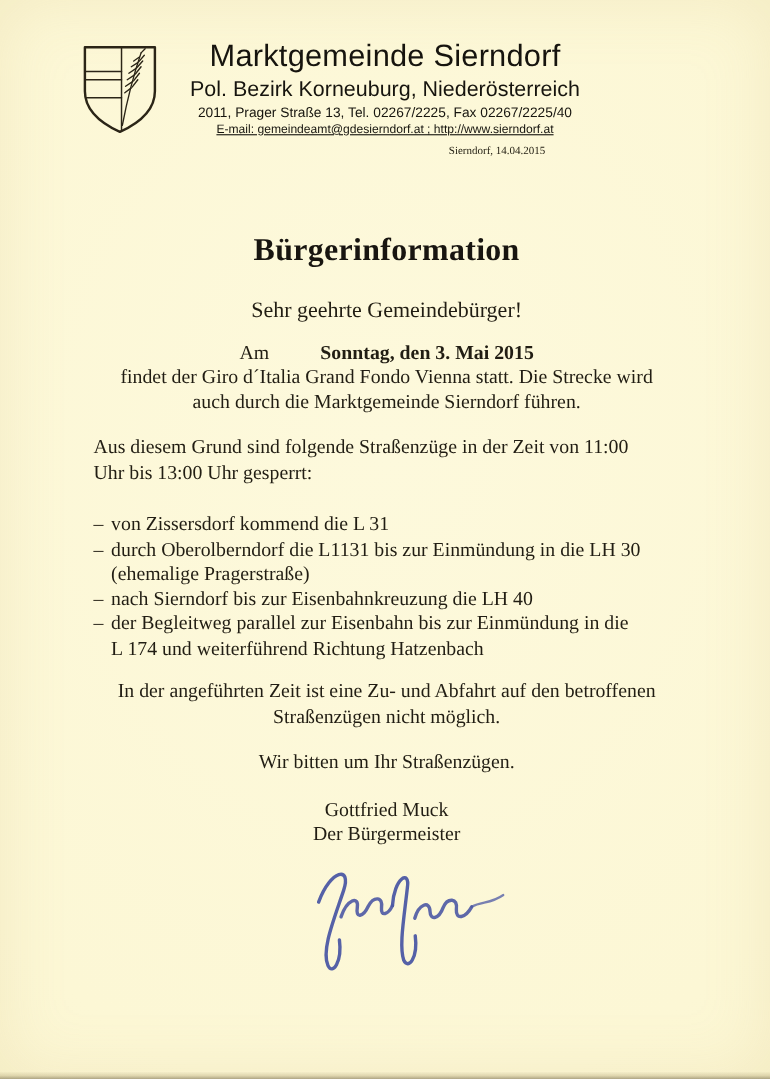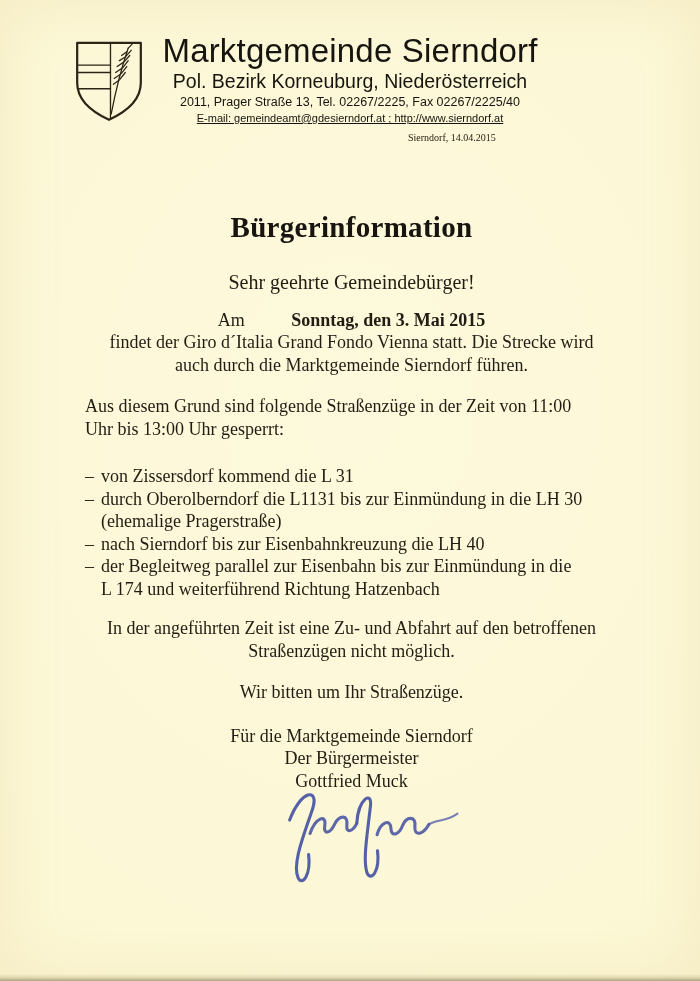--- a/index.html
+++ b/index.html
@@ -23,21 +23,21 @@
     position: absolute; left: 72px; top: 2px;
     width: 74px; height: 90px;
   }
   .head-text {
     position: absolute; left: 140px; top: 0; width: 420px;
     text-align: center;
     font-family: "Liberation Sans", sans-serif;
     color: #16140e;
   }
   .head-title {
-    font-size: 33px; line-height: 33px; letter-spacing: 0.2px;
+    font-size: 28px; line-height: 33px; letter-spacing: 0.2px;
     white-space: nowrap;
   }
   .head-subtitle {
     font-size: 19.5px; line-height: 24px; margin-top: 2px;
     white-space: nowrap;
   }
   .head-address {
     font-size: 12.5px; line-height: 15px; margin-top: 2px;
     white-space: nowrap;
   }
@@ -160,26 +160,25 @@
       <div class="closure-item">
         <span class="closure-dash">–</span>
         <span class="pre">der Begleitweg parallel zur Eisenbahn bis zur Einmündung in die
 L 174 und weiterführend Richtung Hatzenbach</span>
       </div>
     </div>
 
     <p class="restriction-note pre">In der angeführten Zeit ist eine Zu- und Abfahrt auf den betroffenen
 Straßenzügen nicht möglich.</p>
 
-    <p class="thanks">Wir bitten um Ihr Straßenzüge.</p>
+    <p class="thanks">Wir bitten um Ihr Straßenzügen.</p>
 
     <div class="signoff">
-      <div>Für die Marktgemeinde Sierndorf</div>
+      <div>Gottfried Muck</div>
       <div>Der Bürgermeister</div>
-      <div>Gottfried Muck</div>
     </div>
   </main>
 
   <svg class="signature-svg" viewBox="0 0 200 108" aria-hidden="true">
     <g fill="none" stroke="#4c58a4" stroke-width="3.1" stroke-linecap="round" stroke-linejoin="round">
       <path d="M22,40 C34,10 53,8 45,30 C36,55 23,84 29,98 C33,107 42,95 40,75" opacity="0.95"></path>
       <path d="M42,54 C48,38 59,35 57,46 C55,56 62,55 67,45 C72,36 81,36 79,47 C78,55 85,53 89,45" opacity="0.9"></path>
       <path d="M89,45 C91,20 106,12 103,29 C99,58 94,82 98,95 C102,104 111,93 109,73" opacity="0.95"></path>
       <path d="M109,57 C113,44 123,41 123,51 C123,60 131,58 135,48 C139,39 149,39 147,50 C146,60 155,58 161,48" opacity="0.9"></path>
       <path d="M161,48 C170,43 178,46 190,38" stroke-width="2" opacity="0.75"></path>

